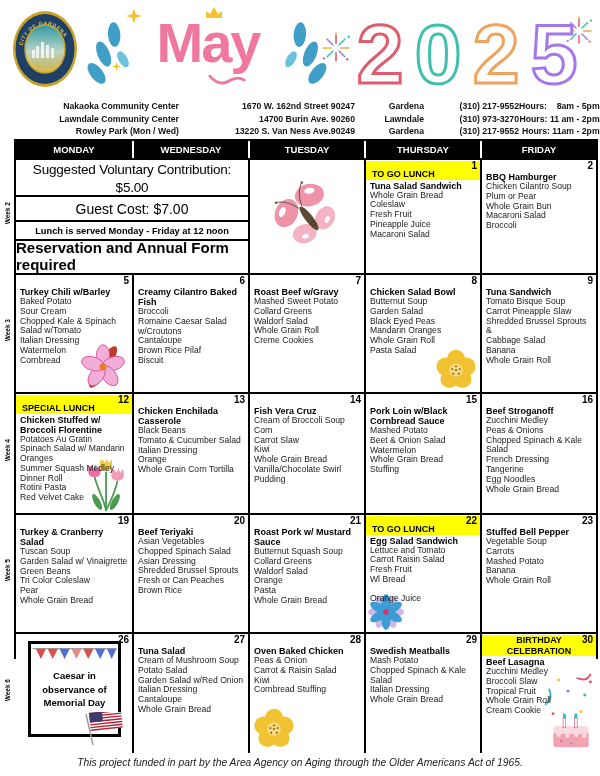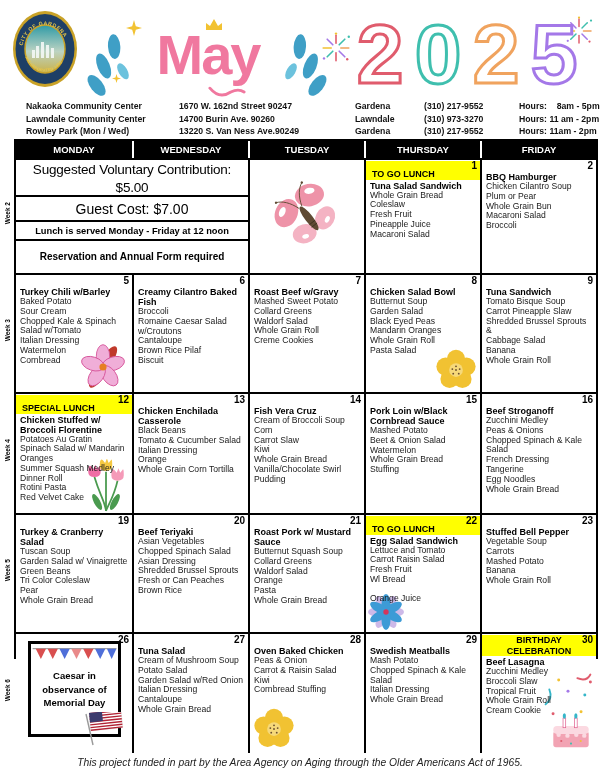--- a/index.html
+++ b/index.html
@@ -1,36 +1,36 @@
 <!DOCTYPE html>
 <html><head>
 <meta charset="utf-8">
 <style>
   html,body{margin:0;padding:0;background:#e9e9e9;}
   #page{width:600px;height:776px;position:relative;background:#fff;overflow:hidden;
         font-family:"Liberation Sans",sans-serif;color:#000;margin:0 auto;}
 
   
   #seal{position:absolute;left:12px;top:10px;}
-  #may-wrap{position:absolute;left:86px;top:12px;width:244px;height:94px;}
+  #may-wrap{position:absolute;left:86px;top:0;width:244px;height:94px;}
   #leaves-left{position:absolute;left:0;top:22px;}
   #leaves-right{position:absolute;right:2px;top:22px;transform:scaleX(-1);}
   #may-text{position:absolute;left:46px;top:0px;width:152px;text-align:center;
             font-size:56px;line-height:86px;font-weight:bold;color:#f0789f;letter-spacing:-2px;}
   #crown{position:absolute;left:118px;top:6px;}
   #sparkle-big{position:absolute;left:40px;top:8px;}
   #sparkle-small{position:absolute;left:26px;top:62px;}
   #swirl{position:absolute;left:122px;top:72px;}
   #year-wrap{position:absolute;left:320px;top:4px;width:276px;height:94px;}
   .digit{font-family:"Liberation Sans",sans-serif;font-weight:bold;font-size:84px;
          fill:#fff;stroke-width:3px;}
 
   #centers{position:absolute;left:26px;top:100px;width:568px;
            display:grid;grid-template-columns:153px 176px 69px 95px auto;
-           font-size:8.7px;font-weight:bold;color:#111;line-height:12.6px;}
+           font-size:8.7px;font-weight:bold;color:#111;line-height:12.6px;text-align:right;}
   #centers .c-hours{white-space:pre;}
 
   
   #weeklabels{position:absolute;left:1px;top:139px;width:12px;}
   .wl{display:flex;align-items:center;justify-content:center;}
   .wl span{writing-mode:vertical-rl;transform:rotate(180deg);
            font-size:6.5px;font-weight:bold;color:#000;}
 
   #grid{position:absolute;left:14px;top:139px;width:584px;height:520px;
         border:2px solid #000;box-sizing:border-box;background:#fff;
@@ -52,21 +52,21 @@
   .item{font-size:8.6px;line-height:9.8px;min-height:9.8px;color:#1a1a1a;position:relative;z-index:1;}
   .icon{position:absolute;pointer-events:none;z-index:0;}
   .icon.br{right:2px;bottom:0;}
   .icon.bl{left:2px;bottom:2px;}
 
   .cell.info{padding:0;}
   .is{border-bottom:2px solid #000;text-align:center;box-sizing:border-box;}
   .is1{height:37px;font-size:13.5px;line-height:17.5px;letter-spacing:-.2px;padding-top:1px;}
   .is2{height:25px;font-size:14px;line-height:24px;}
   .is3{height:19px;font-size:9.3px;font-weight:bold;line-height:18px;}
-  .is4{border-bottom:none;height:30px;font-size:10px;font-weight:bold;
+  .is4{border-bottom:none;height:30px;font-size:15px;font-weight:bold;
        display:flex;align-items:center;justify-content:center;}
   .bfly-cell{display:flex;align-items:center;justify-content:center;}
 
   .mem{margin:6px 8px 4px 8px;border:3px solid #000;height:96px;position:relative;
        box-sizing:border-box;padding-top:1px;}
   .mem-line{font-weight:bold;font-size:9.5px;text-align:center;line-height:13.5px;}
   .mem-flag{position:absolute;right:-7px;bottom:-12px;}
 
   #footer{position:absolute;left:0;right:0;top:757px;text-align:center;
           font-style:italic;font-size:10.3px;color:#222;}

